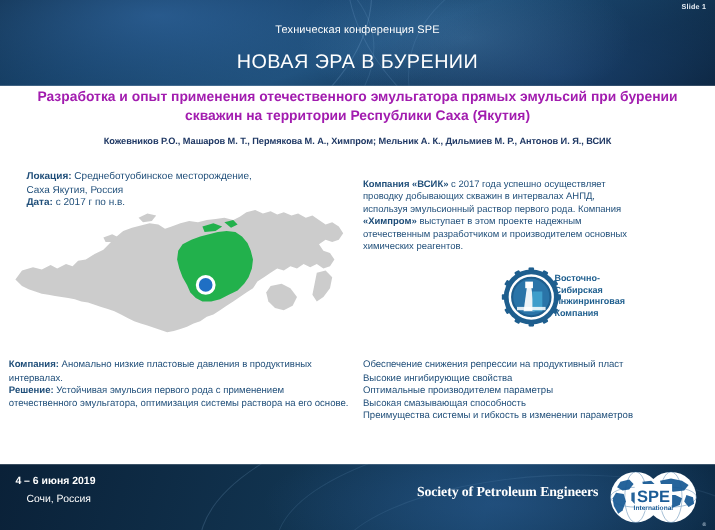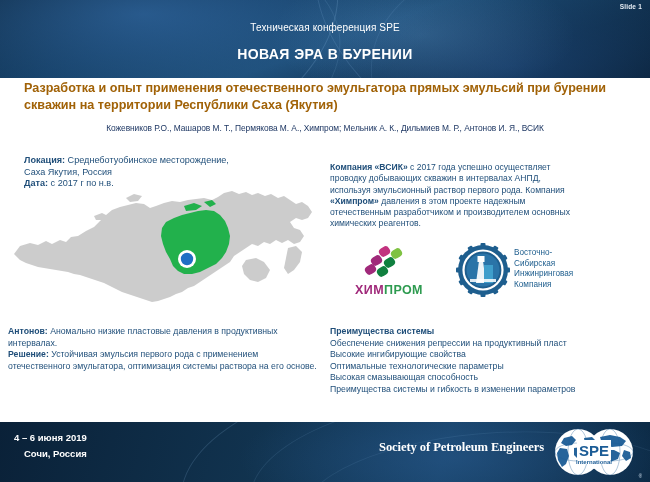--- a/index.html
+++ b/index.html
@@ -64,44 +64,45 @@
     color: #ffffff;
     font-size: 10px;
     letter-spacing: .1px;
   }
   .conf-main {
     position: absolute;
     left: 0; top: 46px;
     width: 650px;
     text-align: center;
     color: #ffffff;
-    font-size: 14px;
-    font-weight: bold;
+    font-size: 18px;
+    font-weight: normal;
     letter-spacing: .4px;
   }
 
   
   .title-wrap {
     position: absolute;
     left: 0; top: 80px;
     width: 650px;
   }
   .paper-title {
-    color: #a16207;
+    color: #a21caf;
     font-size: 12.6px;
     font-weight: bold;
     line-height: 17px;
+    text-align: center;
     padding: 0 24px;
     box-sizing: border-box;
   }
   .authors {
     margin-top: 9px;
     color: #1f3864;
     font-size: 8.4px;
-    font-weight: normal;
+    font-weight: bold;
     text-align: center;
     letter-spacing: -.05px;
   }
 
   
   .loc-block {
     position: absolute;
     left: 24px; top: 155px;
     width: 300px;
     color: #1f4e79;
@@ -153,24 +154,24 @@
   .hp-a { color: #a0297a; }
   .hp-b { color: #2e9b50; }
 
   .logo-vsik {
     position: absolute;
     left: 126px; top: 0px;
     width: 186px; height: 60px;
   }
   .vsik-text {
     position: absolute;
-    left: 58px; top: 5px;
+    left: 48px; top: 5px;
     color: #1e5e8e;
     font-size: 8.2px;
-    font-weight: normal;
+    font-weight: bold;
     line-height: 10.5px;
   }
 
   
   .situation {
     position: absolute;
     left: 8px; top: 326px;
     width: 310px;
     color: #1f4e79;
     font-size: 8.7px;
@@ -212,21 +213,21 @@
     color: #ffffff;
     font-size: 9.5px;
     font-weight: bold;
     text-align: right;
   }
   .f-city {
     position: absolute;
     left: 24px; top: 26px;
     color: #ffffff;
     font-size: 9.5px;
-    font-weight: bold;
+    font-weight: normal;
   }
   .f-spe-text {
     position: absolute;
     right: 106px; top: 18px;
     color: #ffffff;
     font-size: 12.6px;
     font-weight: bold;
     letter-spacing: -.1px;
     font-family: Liberation Serif, serif;
   }
@@ -303,42 +304,27 @@
 
       <circle cx="179" cy="77" r="9" fill="#ffffff"></circle>
       <circle cx="179" cy="77" r="6.2" fill="#1f6fc4"></circle>
     </svg>
   </div>
 
   <div class="right-block">
     <b>Компания </b><b>«ВСИК»</b><span> с 2017 года успешно осуществляет</span><br>
     <span>проводку  добывающих скважин в интервалах АНПД,</span><br>
     <span>используя эмульсионный раствор первого рода. Компания</span><br>
-    <b>«Химпром»</b><span> давления в этом проекте надежным</span><br>
+    <b>«Химпром»</b><span> выступает в этом проекте надежным</span><br>
     <span>отечественным  разработчиком и производителем основных</span><br>
     <span>химических реагентов.</span>
   </div>
 
   <div class="logos">
 
-    <div class="logo-himprom">
-      <svg width="108" height="40" viewBox="0 0 108 40">
-        <g transform="translate(30,2)">
-          <rect x="14" y="0" width="11" height="9" rx="4" fill="#c2327f" transform="rotate(-32 19.5 4.5)"></rect>
-          <rect x="26" y="2" width="11" height="9" rx="4" fill="#7fc242" transform="rotate(-32 31.5 6.5)"></rect>
-          <rect x="6" y="9" width="11" height="9" rx="4" fill="#a0297a" transform="rotate(-32 11.5 13.5)"></rect>
-          <rect x="19" y="11" width="11" height="9" rx="4" fill="#10803f" transform="rotate(-32 24.5 15.5)"></rect>
-          <rect x="0" y="18" width="11" height="9" rx="4" fill="#a0297a" transform="rotate(-32 5.5 22.5)"></rect>
-          <rect x="12" y="20" width="11" height="9" rx="4" fill="#10803f" transform="rotate(-32 17.5 24.5)"></rect>
-        </g>
-      </svg>
-      <div class="himprom-word">
-        <span class="hp-a">ХИМ</span><span class="hp-b">ПРОМ</span>
-      </div>
-    </div>
 
     <div class="logo-vsik">
       <svg width="54" height="54" viewBox="0 0 54 54">
         <g>
           <circle cx="27" cy="27" r="25" fill="#1e5e8e"></circle>
           <g fill="#1e5e8e">
             <rect x="24.5" y="0" width="5" height="7" rx="1"></rect>
             <rect x="24.5" y="47" width="5" height="7" rx="1"></rect>
             <rect x="0" y="24.5" width="7" height="5" rx="1"></rect>
             <rect x="47" y="24.5" width="7" height="5" rx="1"></rect>
@@ -366,29 +352,28 @@
         <div>Восточно-</div>
         <div>Сибирская</div>
         <div>Инжинринговая</div>
         <div>Компания</div>
       </div>
     </div>
 
   </div>
 
   <div class="situation">
-    <b>Антонов:</b><span> Аномально низкие пластовые давления в продуктивных интервалах.</span><br>
+    <b>Компания:</b><span> Аномально низкие пластовые давления в продуктивных интервалах.</span><br>
     <b>Решение:</b><span>  Устойчивая эмульсия первого рода с применением отечественного эмульгатора, оптимизация системы раствора на его основе.</span>
   </div>
 
   <div class="advantages">
-    <div class="adv-title">Преимущества системы</div>
     <div>Обеспечение снижения репрессии на продуктивный пласт</div>
     <div>Высокие ингибирующие свойства</div>
-    <div>Оптимальные технологические параметры</div>
+    <div>Оптимальные производителем параметры</div>
     <div>Высокая смазывающая способность</div>
     <div>Преимущества системы и гибкость в изменении параметров</div>
   </div>
 
   <div class="footer">
     <div class="ft-swoosh fs1"></div>
     <div class="ft-swoosh fs2"></div>
     <div class="ft-swoosh fs3"></div>
 
     <div class="f-date">4 – 6 июня 2019</div>

